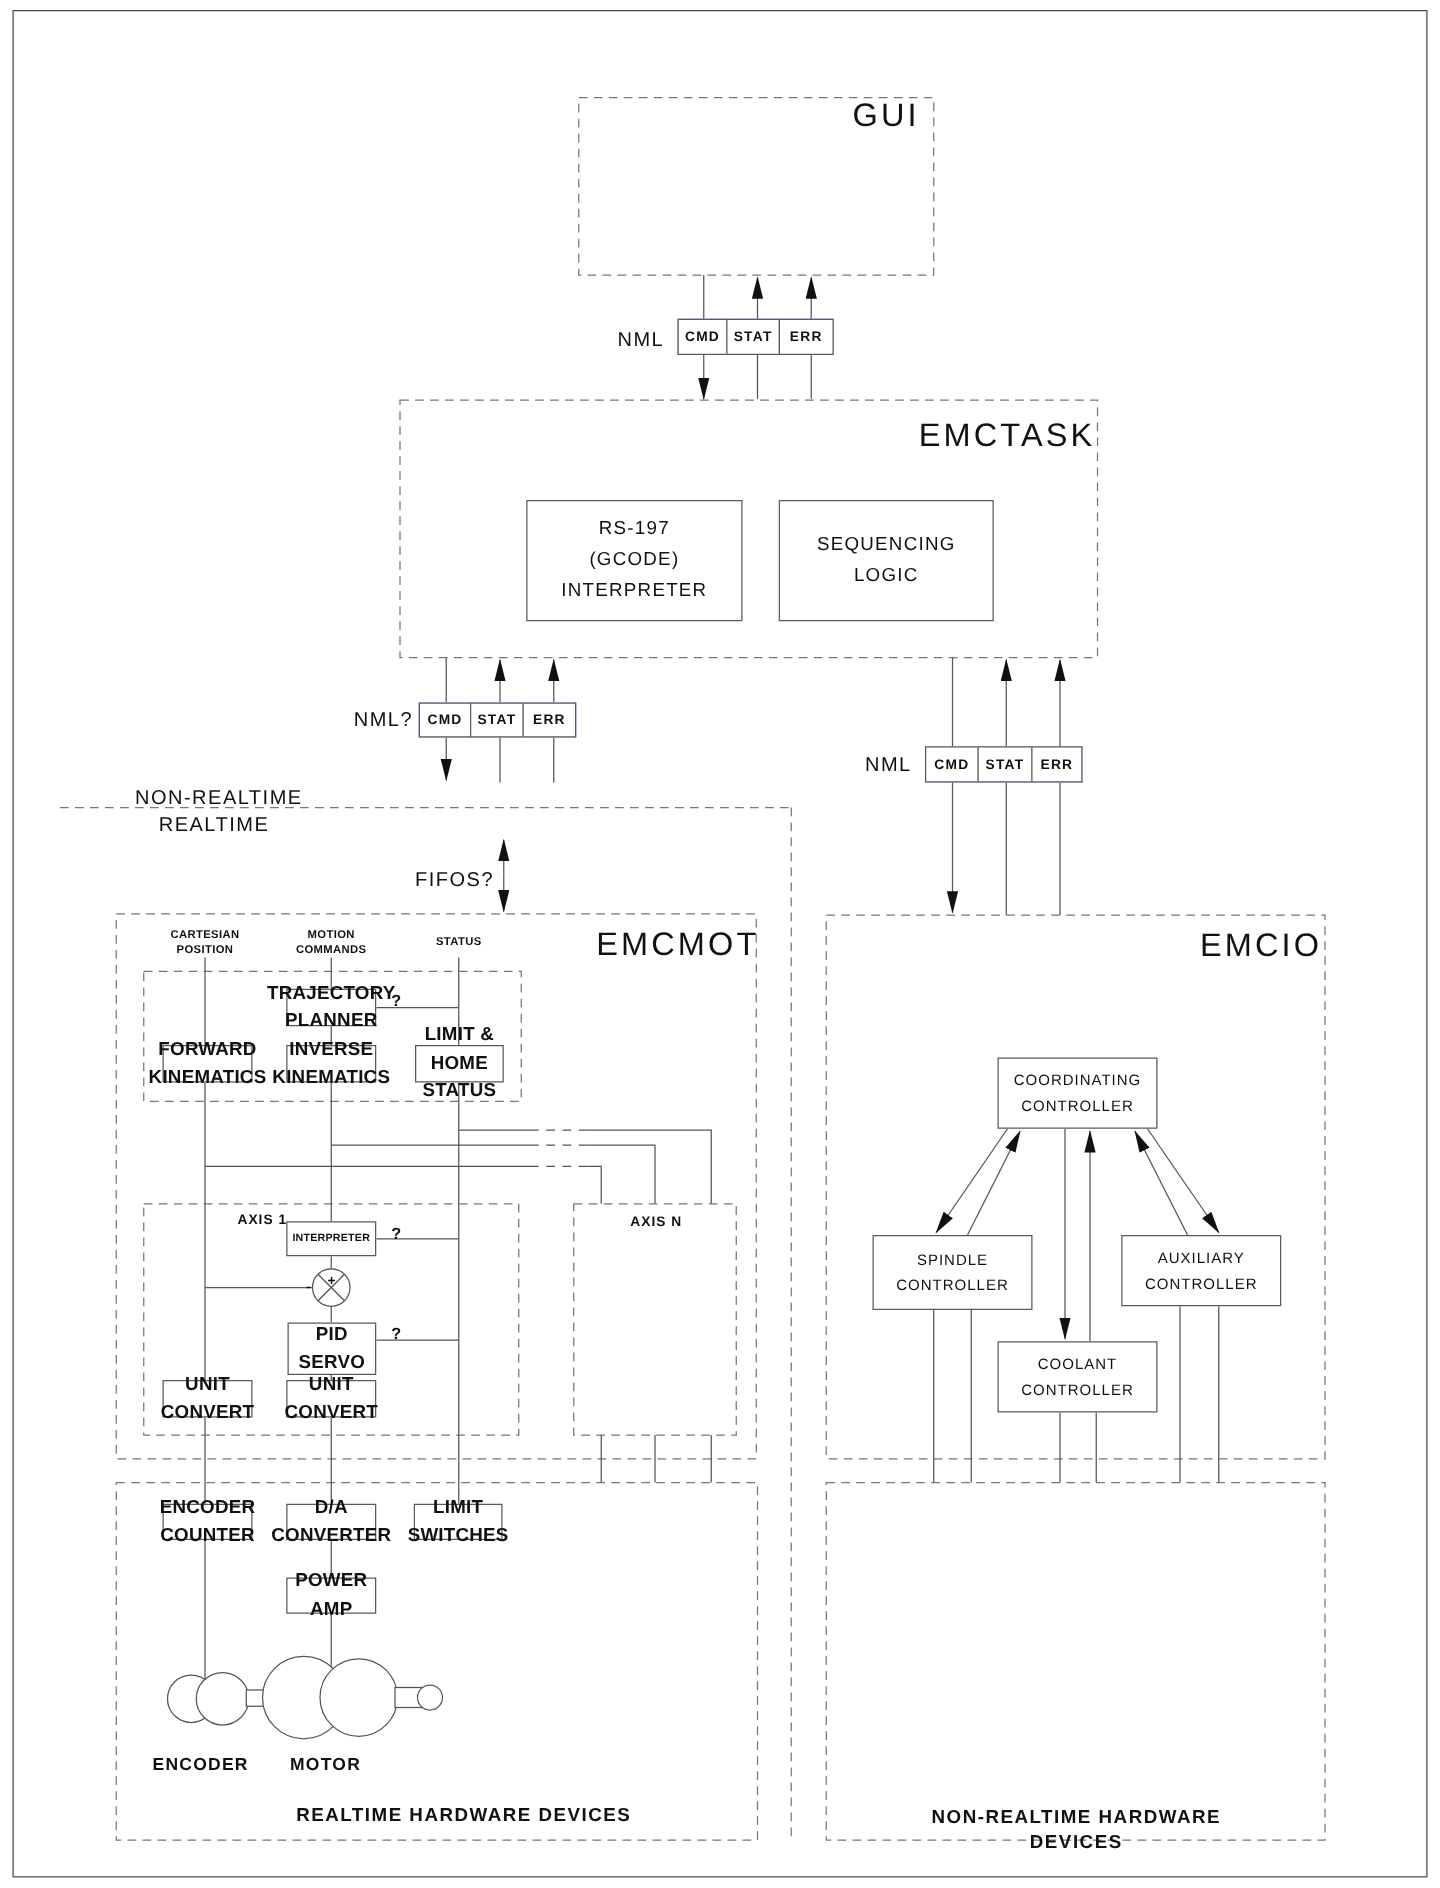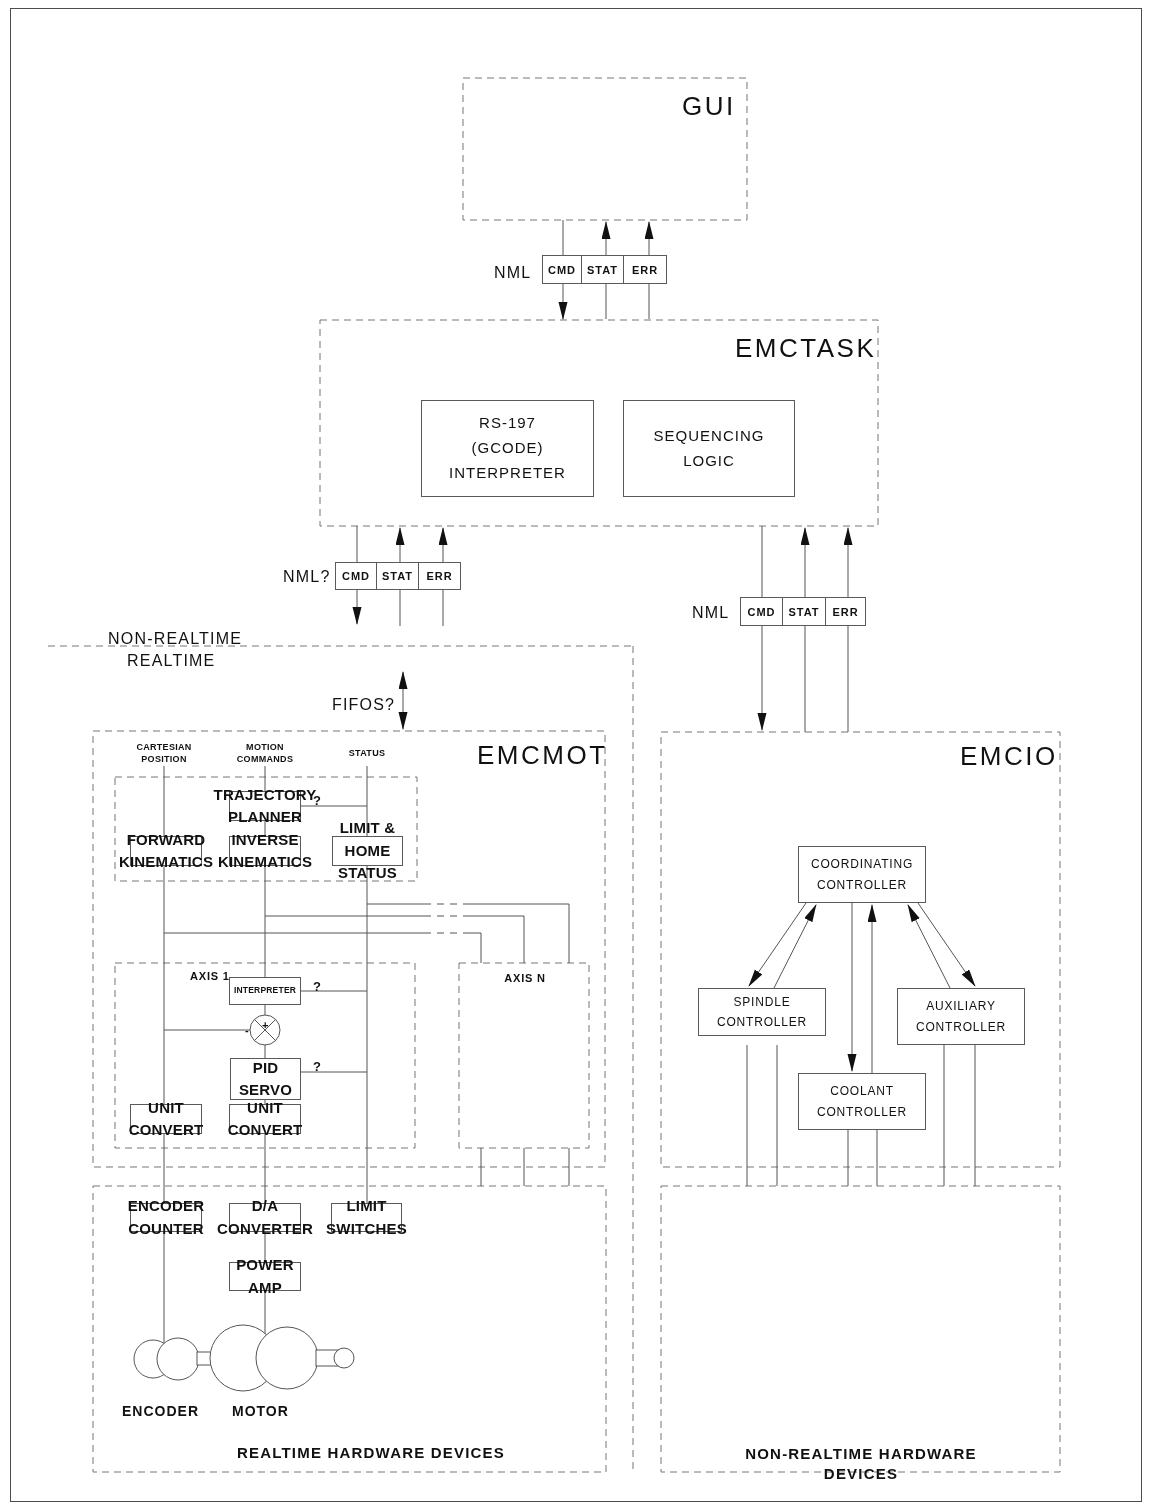--- a/index.html
+++ b/index.html
@@ -128,21 +128,21 @@
       <circle cx="153" cy="1359" r="19" fill="#fff"></circle>
       <circle cx="178" cy="1359" r="21" fill="#fff"></circle>
       <rect x="197" y="1352" width="26" height="13" fill="#fff"></rect>
       <circle cx="243" cy="1358" r="33" fill="#fff"></circle>
       <circle cx="287" cy="1358" r="31" fill="#fff"></circle>
       <rect x="316" y="1350" width="28" height="16" fill="#fff"></rect>
       <circle cx="344" cy="1358" r="10" fill="#fff"></circle>
     </g>
   </svg>
 
-  <div class="lbl f26" style="left:682px;top:89px">GUI</div>
+  <div class="lbl f26" style="left:682px;top:75px">GUI</div>
   <div class="lbl f26" style="left:735px;top:331px">EMCTASK</div>
   <div class="lbl f26" style="left:477px;top:738px">EMCMOT</div>
   <div class="lbl f26" style="left:960px;top:739px">EMCIO</div>
 
   <div class="lbl f16" style="left:494px;top:262px">NML</div>
   <div class="nmlrow" style="left:542px;top:255px;height:29px">
     <div class="cell" style="width:40px">CMD</div>
     <div class="cell" style="width:43px">STAT</div>
     <div class="cell" style="width:44px">ERR</div>
   </div>
@@ -209,19 +209,19 @@
 SWITCHES</div>
   <div class="box bsm" style="left:229px;top:1262px;width:72px;height:29px">POWER
 AMP</div>
   <div class="lbl f14b" style="left:122px;top:1402px">ENCODER</div>
   <div class="lbl f14b" style="left:232px;top:1402px">MOTOR</div>
   <div class="lbl f15b ctr" style="left:371px;top:1443px">REALTIME HARDWARE DEVICES</div>
   <div class="lbl f15b ctr" style="left:861px;top:1444px">NON-REALTIME HARDWARE DEVICES</div>
 
   <div class="box bmd" style="left:798px;top:846px;width:128px;height:57px">COORDINATING
 CONTROLLER</div>
-  <div class="box bmd" style="left:698px;top:988px;width:128px;height:48px">SPINDLE
+  <div class="box bmd" style="left:698px;top:988px;width:128px;height:60px">SPINDLE
 CONTROLLER</div>
   <div class="box bmd" style="left:897px;top:988px;width:128px;height:57px">AUXILIARY
 CONTROLLER</div>
   <div class="box bmd" style="left:798px;top:1073px;width:128px;height:57px">COOLANT
 CONTROLLER</div>
 </div>
 
 </body></html>

